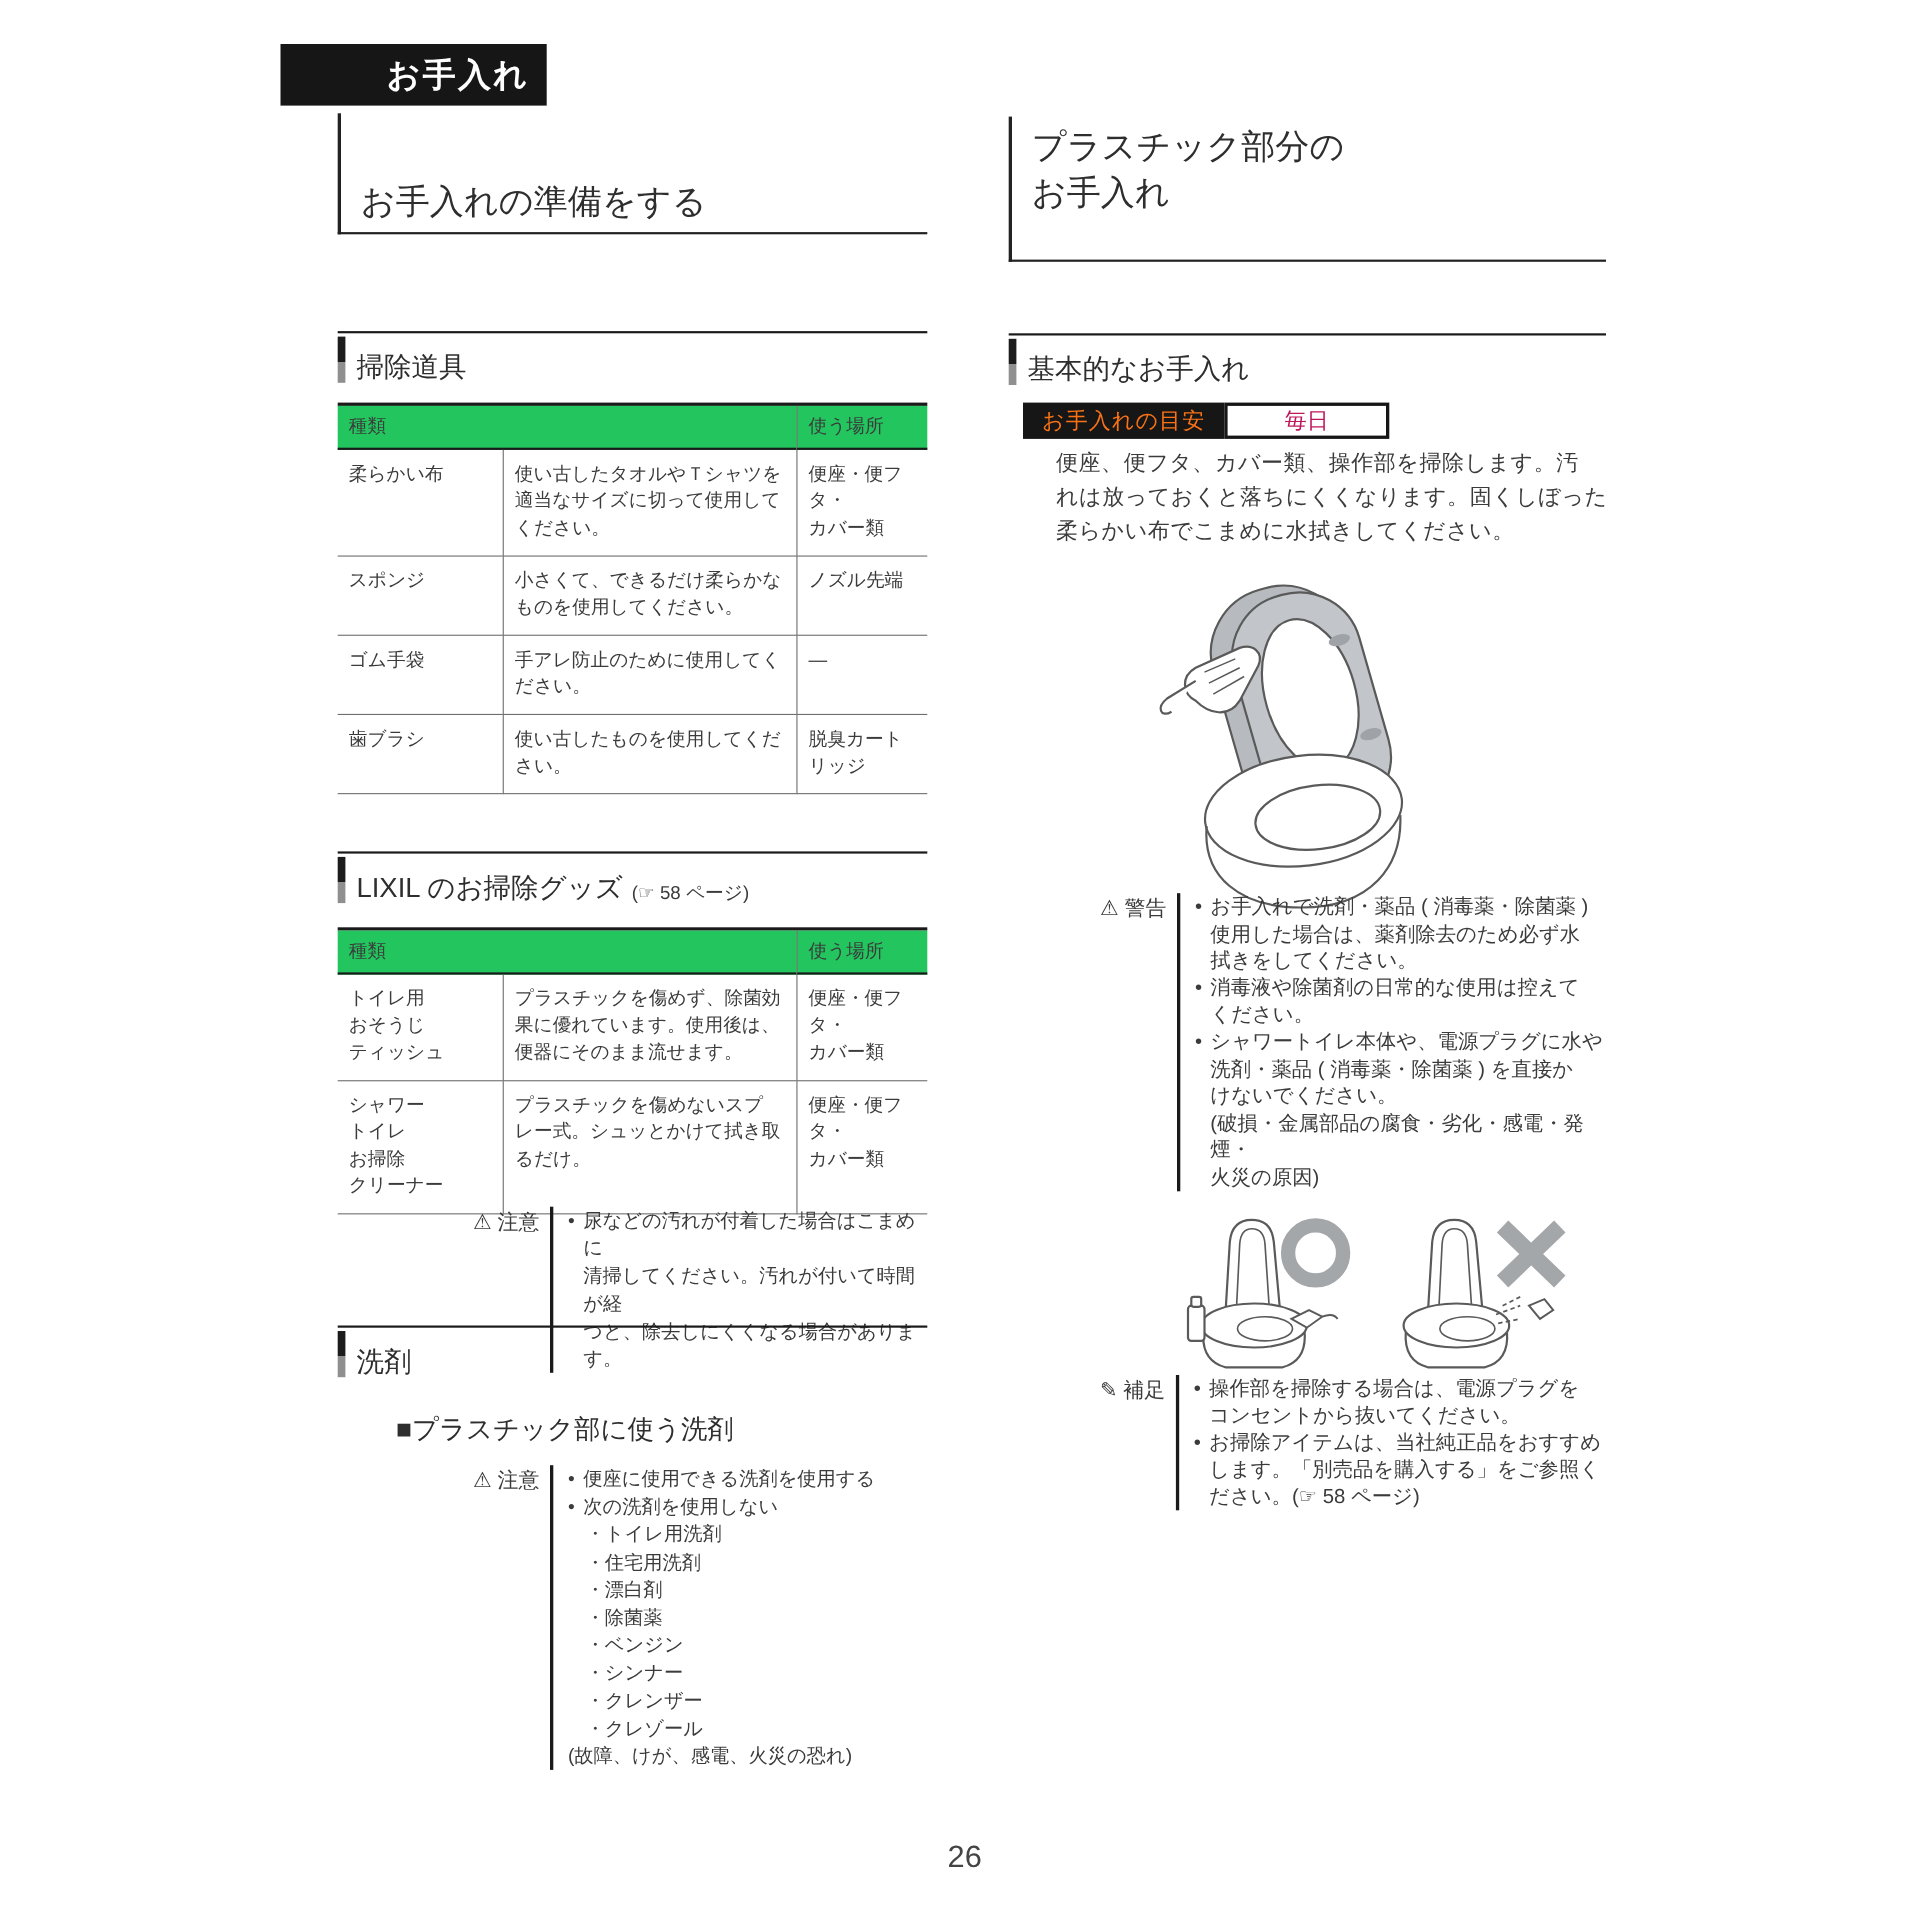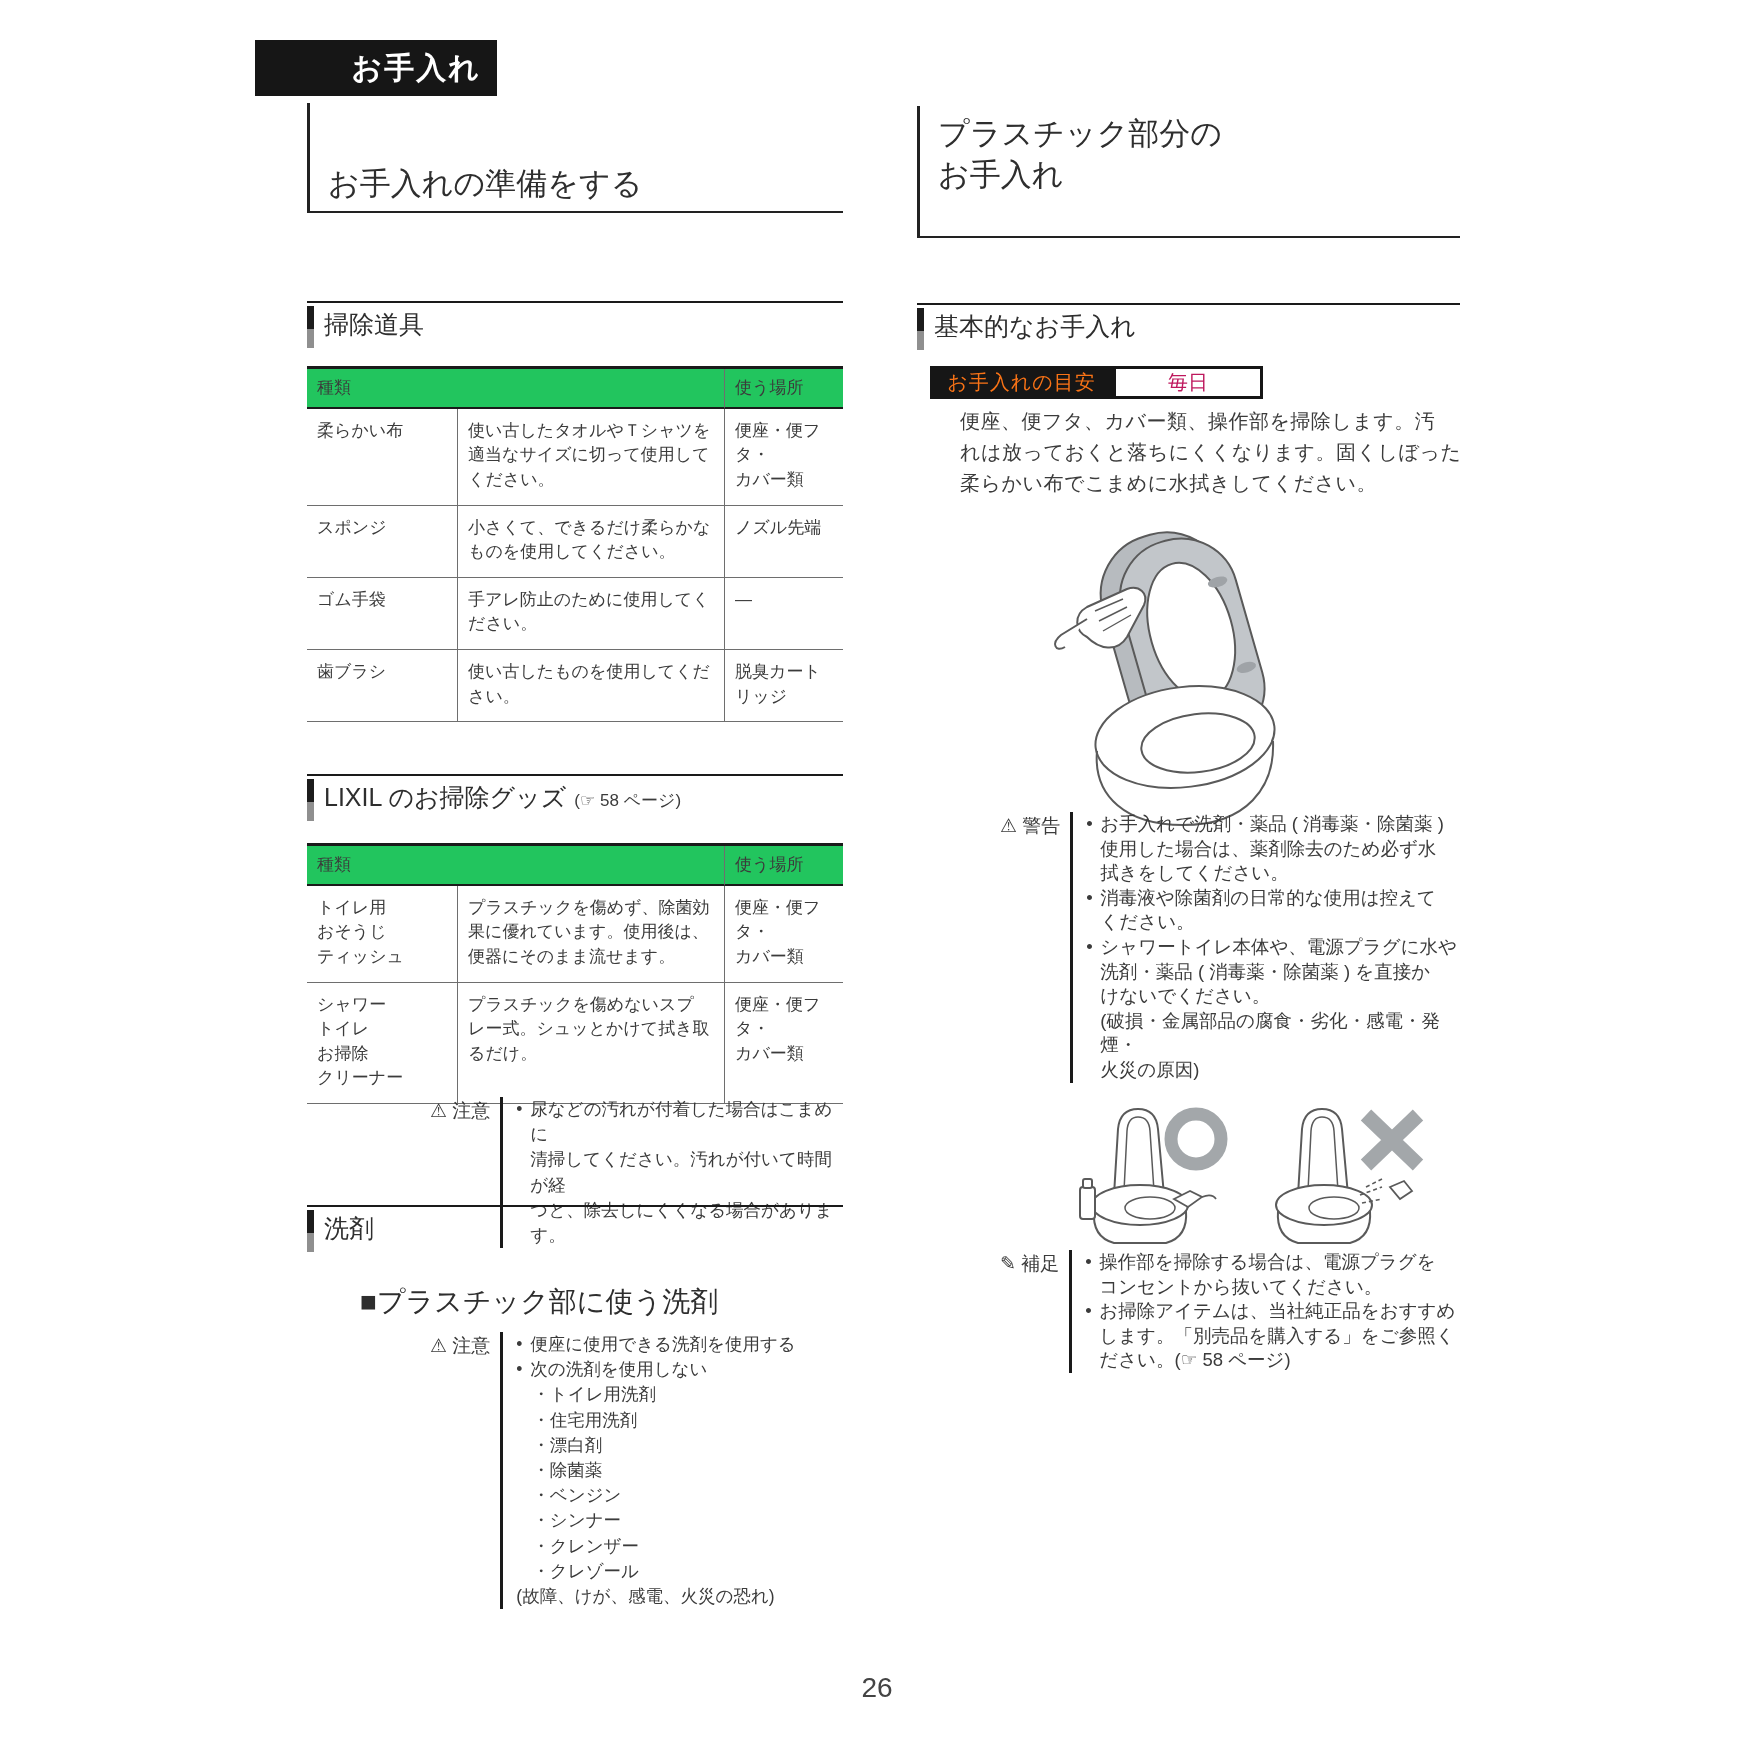--- a/index.html
+++ b/index.html
@@ -22,21 +22,21 @@
     border-left:3px solid #222;border-bottom:2px solid #222;
     padding-left:18px;font-size:31px;color:#2e2e2e;
     display:flex;align-items:flex-end;box-sizing:border-box;padding-bottom:6px;
     line-height:1.32;white-space:pre-line;
   }
   .main-h-left{left:307px;top:103px;width:536px;height:110px;}
   .main-h-right{left:917px;top:106px;width:543px;height:132px;align-items:flex-start;padding-top:8px;}
 
   
   .sec{border-top:2px solid #1a1a1a;padding-top:3px;}
-  .sec-inner{position:relative;padding-left:17px;font-size:25px;color:#2e2e2e;padding-top:2px;height:42px;display:flex;align-items:flex-start;}
+  .sec-inner{position:relative;padding-left:17px;font-size:25px;color:#2e2e2e;padding-top:2px;height:42px;display:flex;align-items:flex-end;}
   .sec-inner::before{
     content:"";position:absolute;left:0;top:0;width:7px;height:42px;
     background:linear-gradient(#1c1c1c 0 55%,#8f8f8f 55% 100%);
   }
   .sec-ref{font-size:17px;color:#3b3b3b;margin-left:8px;padding-top:8px;}
 
   
   .tbl{display:grid;grid-template-columns:150px 267px 119px;border-top:3px solid #1a1a1a;font-size:17px;line-height:1.45;}
   .tbl .hc{background:#22c55e;border-bottom:2px solid #1a1a1a;padding:7px 10px 6px 10px;}
   .tbl .h1{grid-column:1 / 3;}
@@ -49,21 +49,21 @@
   .note-label{font-size:19px;white-space:nowrap;padding-top:1px;color:#3b3b3b;}
   .note-rule{width:3px;background:#1a1a1a;margin-left:10px;flex:none;}
   .note-body{padding-left:13px;font-size:17.5px;line-height:1.44;}
   .note-body.big{font-size:18.5px;line-height:1.33;}
   .nb-item{display:flex;}
   .nb-dot{width:14px;flex:none;}
   .nb-text{white-space:pre-line;}
   .sub-item{padding-left:16px;white-space:pre-line;}
   .plain-line{white-space:pre-line;}
 
-  .subhead{font-size:28px;color:#2e2e2e;}
+  .subhead{font-size:24px;color:#2e2e2e;}
 
   .badge-row{display:flex;}
   .badge-label{width:183px;height:33px;background:#161616;color:#f97316;font-size:20px;display:flex;align-items:center;justify-content:center;letter-spacing:1px;}
   .badge-value{width:150px;height:33px;border:3px solid #161616;box-sizing:border-box;display:flex;align-items:center;justify-content:center;font-size:20px;color:#be185d;}
 
   .para{font-size:20px;line-height:1.56;white-space:pre-line;color:#3b3b3b;letter-spacing:0.5px;}
 
   .pagenum{left:0;top:1672px;width:1754px;text-align:center;font-size:28px;color:#444;}
 
   svg{display:block;}

